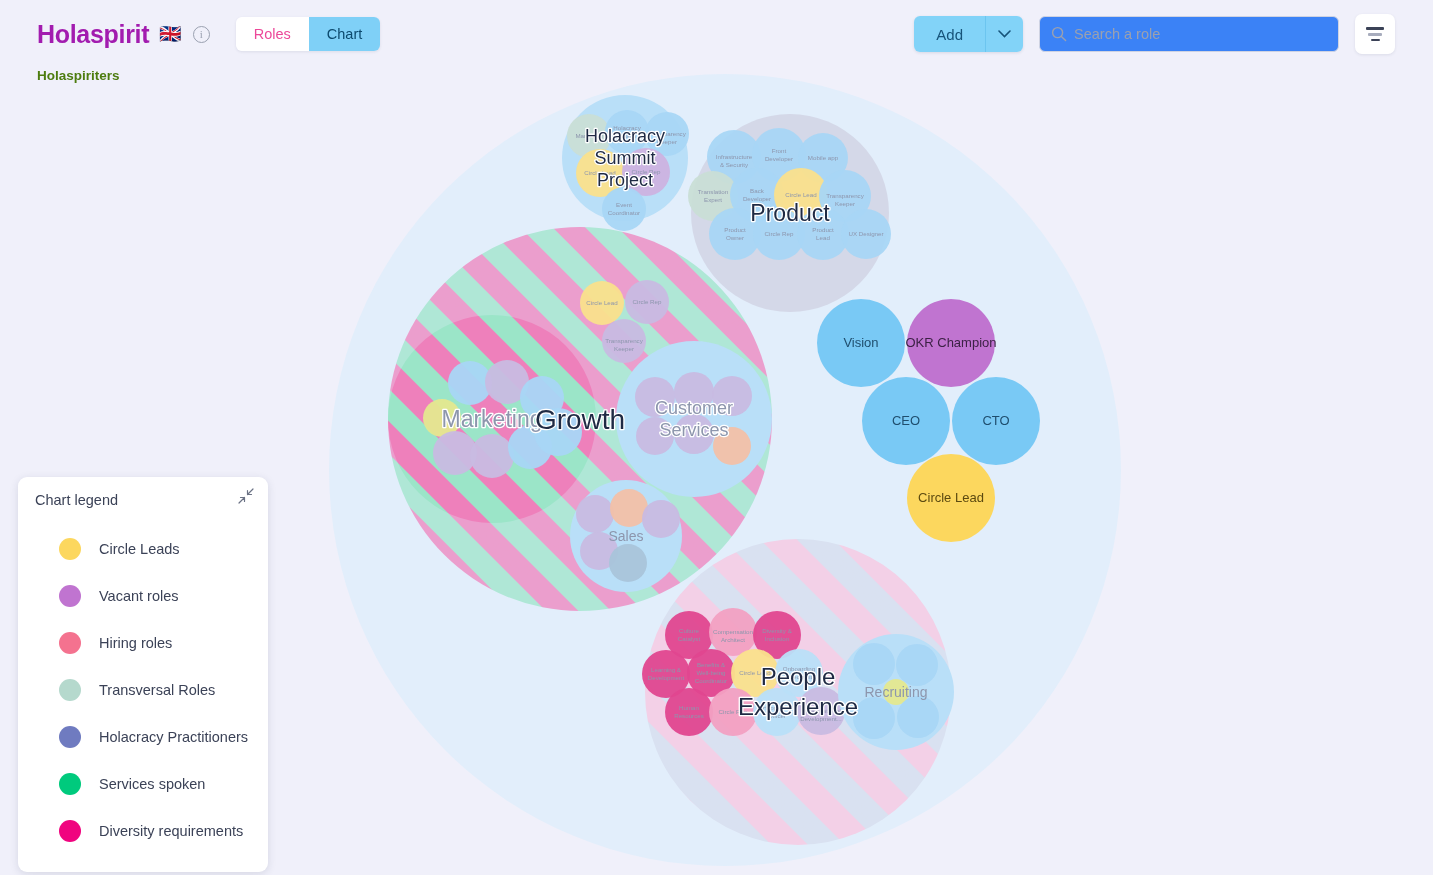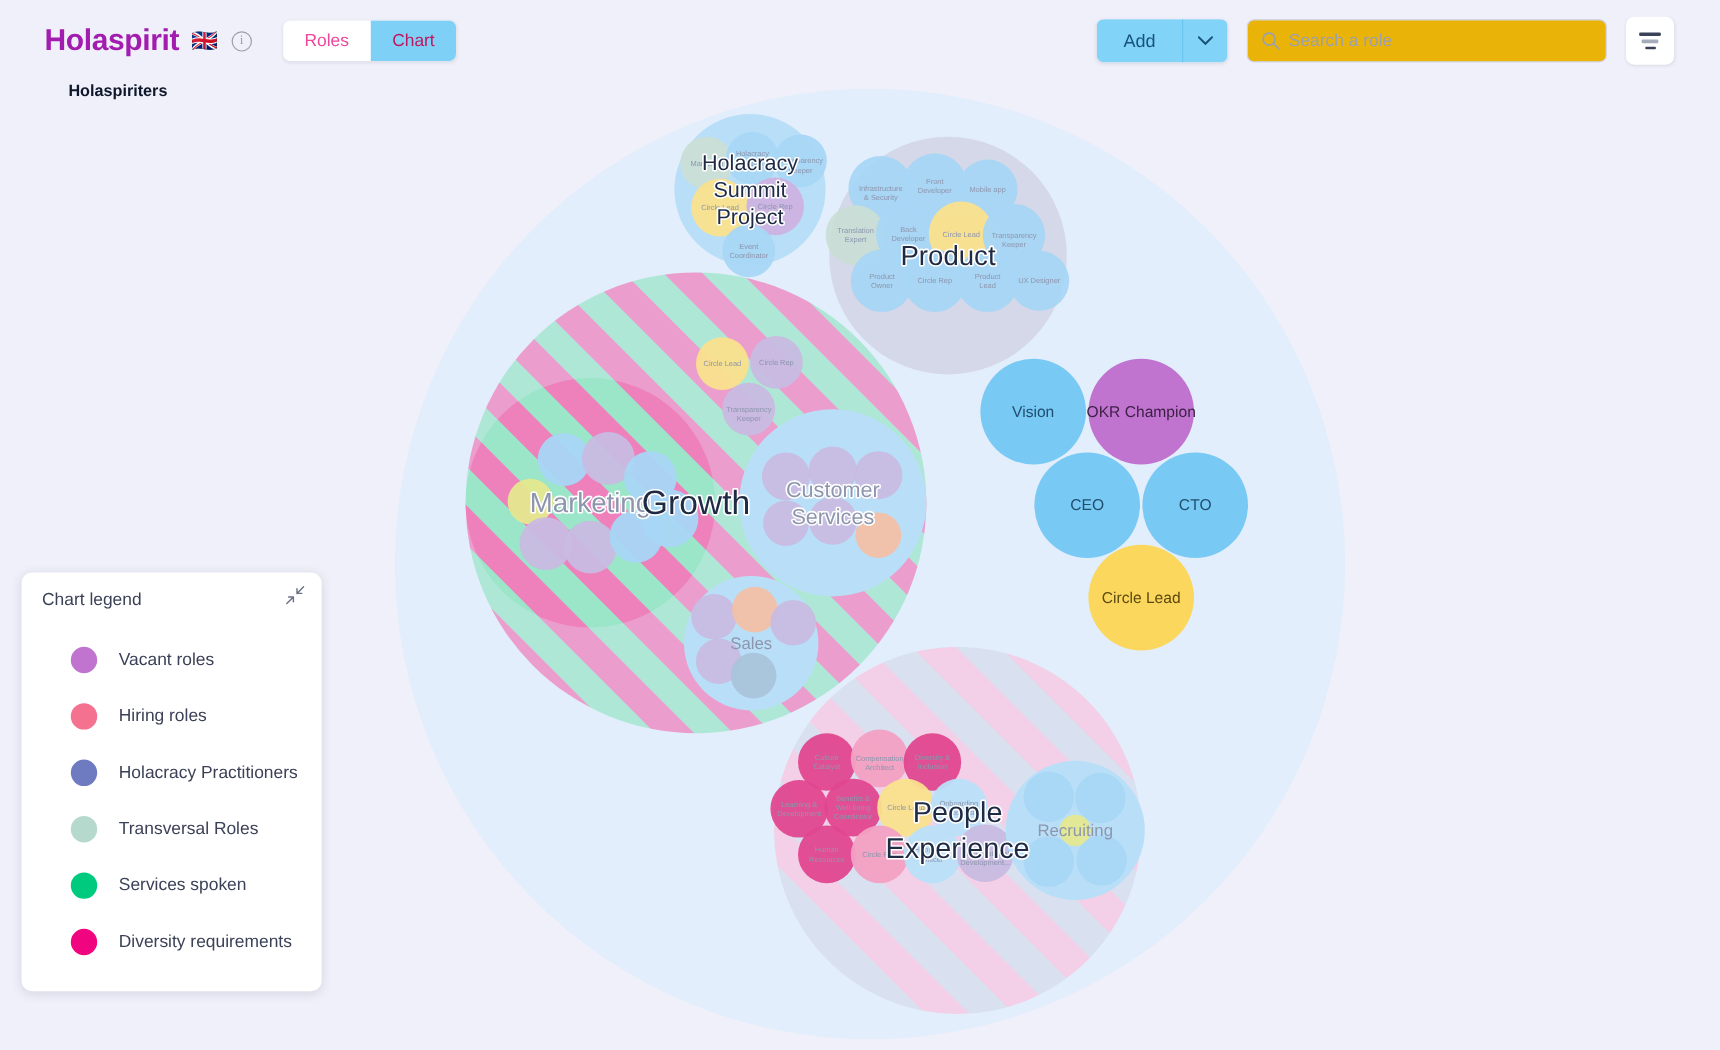--- a/index.html
+++ b/index.html
@@ -36,21 +36,21 @@
     margin-left: 26px;
     display: flex; border-radius: 6px; overflow: hidden;
     box-shadow: 0 1px 3px rgba(40,50,80,.10);
   }
   .seg-btn {
     padding: 0 18px; height: 34px; line-height: 34px;
     font-size: 14.5px; background: #fff; color: #ec4899;
     cursor: pointer; border: none;
     font-family: "Liberation Sans", sans-serif;
   }
-  .seg-btn.active { background: #7fd0f7; color: #be185d; }
+  .seg-btn.active { background: #7fd0f7; color: #0c4a6e; }
 
   .header-right {
     margin-left: auto; margin-right: 38px;
     display: flex; align-items: center; gap: 16px; padding-left: 15px;
   }
   .add-group {
     display: flex; border-radius: 6px; overflow: hidden;
     box-shadow: 0 1px 3px rgba(40,50,80,.12);
   }
   .add-btn {
@@ -59,21 +59,21 @@
     font-family: "Liberation Sans", sans-serif;
   }
   .add-caret {
     background: #82d3f8; width: 38px; height: 36px;
     border-left: 1px solid #6cc5ef;
     display: flex; align-items: center; justify-content: center; cursor: pointer;
   }
   .search-box {
     position: relative;
     width: 300px; height: 36px;
-    background: #eab308; border: 1px solid #cfd3e2; border-radius: 6px;
+    background: #3b82f6; border: 1px solid #cfd3e2; border-radius: 6px;
     display: flex; align-items: center; padding-left: 34px;
   }
   .search-icon-pos {
     position: absolute; left: 11px; top: 9px;
   }
   .search-input {
     border: none; outline: none; width: 250px;
     font-size: 14.5px; color: #2c3347; background: transparent;
     font-family: "Liberation Sans", sans-serif;
   }
@@ -84,21 +84,21 @@
     gap: 3px; cursor: pointer;
     box-shadow: 0 1px 3px rgba(40,50,80,.10);
   }
   .fl { border-radius: 1px; }
   .fl1 { width: 18px; height: 2.2px; background: #3b4257; }
   .fl2 { width: 14px; height: 3px; background: #a7acbd; }
   .fl3 { width: 9px;  height: 2.2px; background: #3b4257; }
 
   .subtitle {
     position: absolute; left: 37px; top: 68px;
-    font-size: 13.5px; font-weight: bold; color: #0f172a; margin-left: 20px;
+    font-size: 13.5px; font-weight: bold; color: #4d7c0f;
   }
 
   
   .canvas { position: absolute; inset: 0; }
   .chart-svg { position: absolute; left: 0; top: 0; }
 
   
   .legend {
     position: absolute; left: 18px; top: 477px;
     width: 250px; background: #fff; border-radius: 9px;
@@ -301,36 +301,40 @@
     <span class="legend-title">Chart legend</span>
     <span class="collapse-icon">
       <svg width="16" height="16" viewBox="0 0 16 16">
         <path d="M15 1L9.5 6.5M9.5 6.5h4M9.5 6.5v-4" stroke="#6b7285" stroke-width="1.2" fill="none" stroke-linecap="round"></path>
         <path d="M1 15l5.5-5.5M6.5 9.5h-4M6.5 9.5v4" stroke="#6b7285" stroke-width="1.2" fill="none" stroke-linecap="round"></path>
       </svg>
     </span>
   </div>
   <div class="legend-list" id="legend-list">
       <div class="legend-item">
+        <span class="swatch" style="background: rgb(252, 215, 94);"></span>
+        <span class="legend-label">Circle Leads</span>
+      </div>
+      <div class="legend-item">
         <span class="swatch" style="background: rgb(192, 116, 208);"></span>
         <span class="legend-label">Vacant roles</span>
       </div>
       <div class="legend-item">
         <span class="swatch" style="background: rgb(244, 114, 143);"></span>
         <span class="legend-label">Hiring roles</span>
       </div>
       <div class="legend-item">
+        <span class="swatch" style="background: rgb(181, 217, 205);"></span>
+        <span class="legend-label">Transversal Roles</span>
+      </div>
+      <div class="legend-item">
         <span class="swatch" style="background: rgb(111, 123, 192);"></span>
         <span class="legend-label">Holacracy Practitioners</span>
       </div>
       <div class="legend-item">
-        <span class="swatch" style="background: rgb(181, 217, 205);"></span>
-        <span class="legend-label">Transversal Roles</span>
-      </div>
-      <div class="legend-item">
         <span class="swatch" style="background: rgb(0, 202, 125);"></span>
         <span class="legend-label">Services spoken</span>
       </div>
       <div class="legend-item">
         <span class="swatch" style="background: rgb(240, 4, 127);"></span>
         <span class="legend-label">Diversity requirements</span>
       </div>
     </div>
 </div>
 

